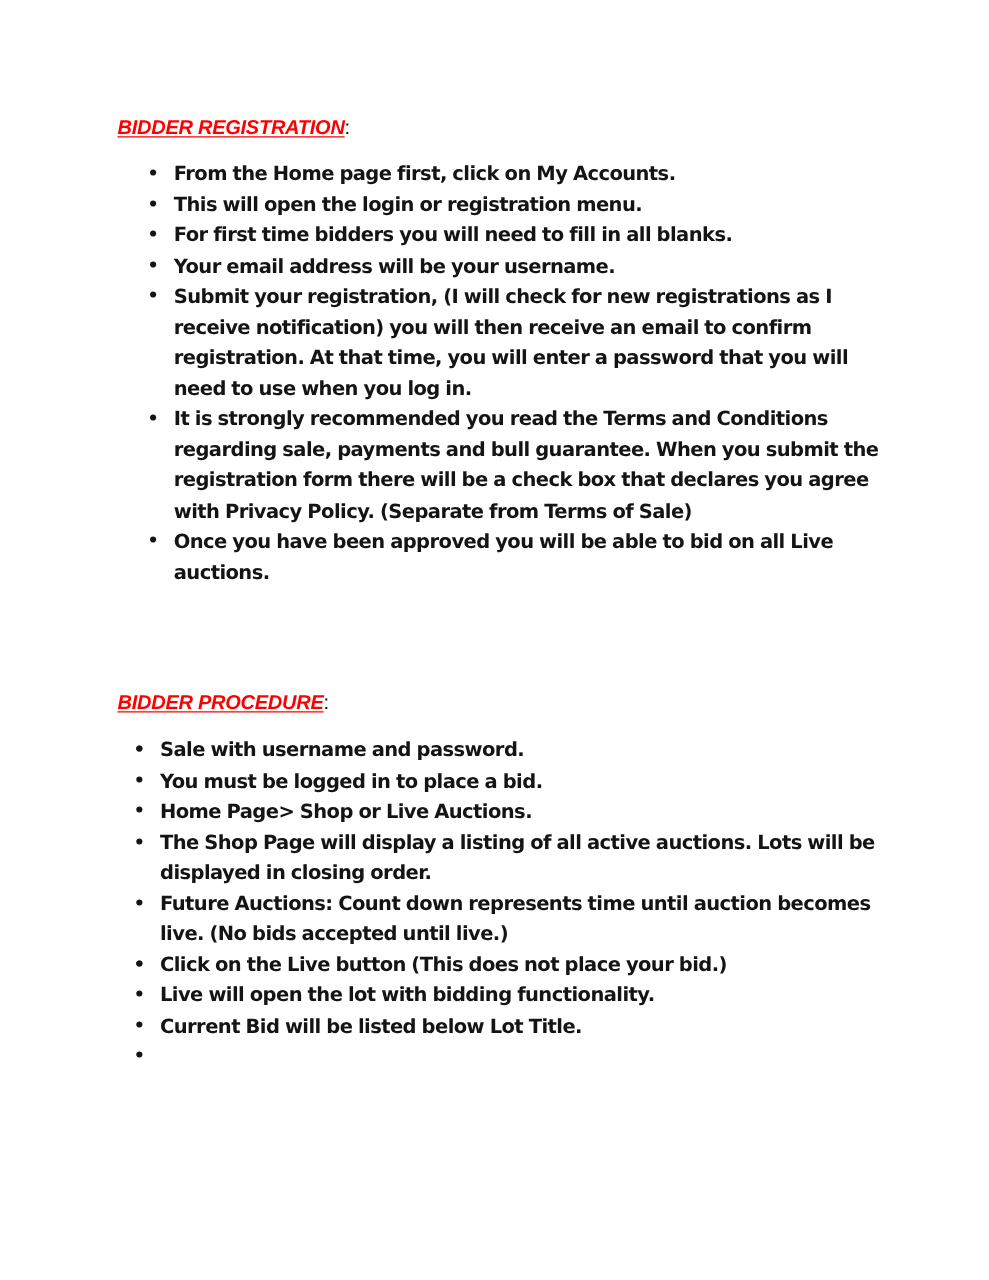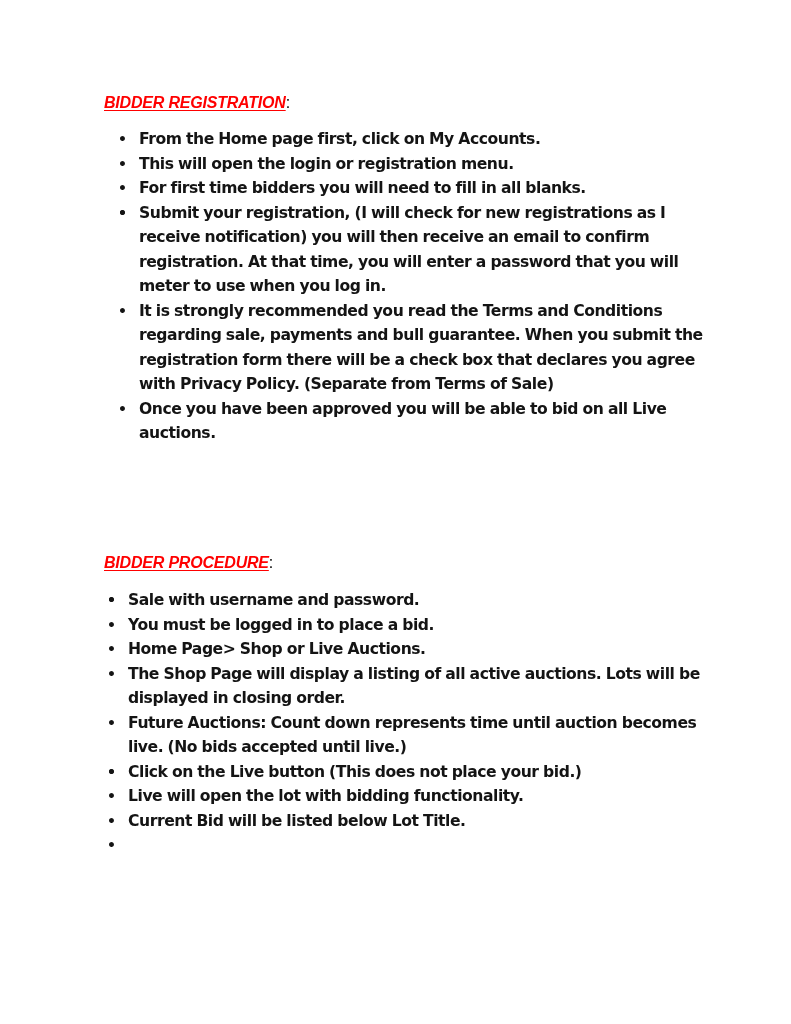--- a/index.html
+++ b/index.html
@@ -16,21 +16,20 @@
       color: #111111;
     }
     .heading {
       position: absolute;
       font-family: "Liberation Sans", sans-serif;
       font-size: 16px;
       font-weight: bold;
       font-style: italic;
       letter-spacing: -0.2px;
       color: #000;
-      margin-left: 10px;
     }
     .heading .h-text {
       color: #ff0000;
       text-decoration: underline;
       text-decoration-color: #ff0000;
       text-underline-offset: 2px;
     }
     .heading .h-colon {
       font-style: normal;
       font-weight: normal;
@@ -71,22 +70,22 @@
 <body>
 
 <div id="h1" class="heading">
   <span class="h-text">BIDDER REGISTRATION</span><span class="h-colon">:</span>
 </div>
 
 <ul id="list1" class="list">
   <li><span class="bullet">•</span><span>From the Home page first, click on My Accounts.</span></li>
   <li><span class="bullet">•</span><span>This will open the login or registration menu.</span></li>
   <li><span class="bullet">•</span><span>For first time bidders you will need to fill in all blanks.</span></li>
-  <li><span class="bullet">•</span></li>
-  <li><span class="bullet">•</span><span>Submit your registration, (I will check for new registrations as I receive notification) you will then receive an email to confirm registration.  At that time, you will enter a password that you will meter to use when you log in.</span></li>
+  <li><span class="bullet">•</span><span>Your email address will be your username.</span></li>
+  <li><span class="bullet">•</span><span>Submit your registration, (I will check for new registrations as I receive notification) you will then receive an email to confirm registration.  At that time, you will enter a password that you will need to use when you log in.</span></li>
   <li><span class="bullet">•</span><span>It is strongly recommended you read the Terms and Conditions regarding sale, payments and bull guarantee. When you submit the registration form there will be a check box that declares you agree with Privacy Policy. (Separate from Terms of Sale)</span></li>
   <li><span class="bullet">•</span><span>Once you have been approved you will be able to bid on all Live auctions.</span></li>
 </ul>
 
 <div id="h2" class="heading">
   <span class="h-text">BIDDER PROCEDURE</span><span class="h-colon">:</span>
 </div>
 
 <ul id="list2" class="list">
   <li><span class="bullet">•</span></li>

